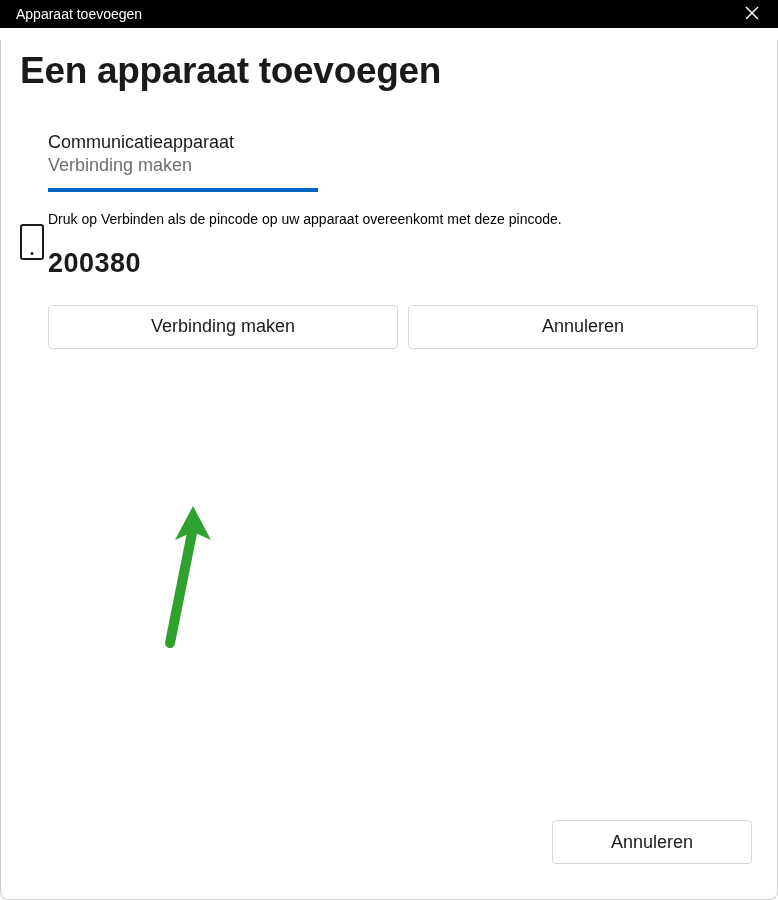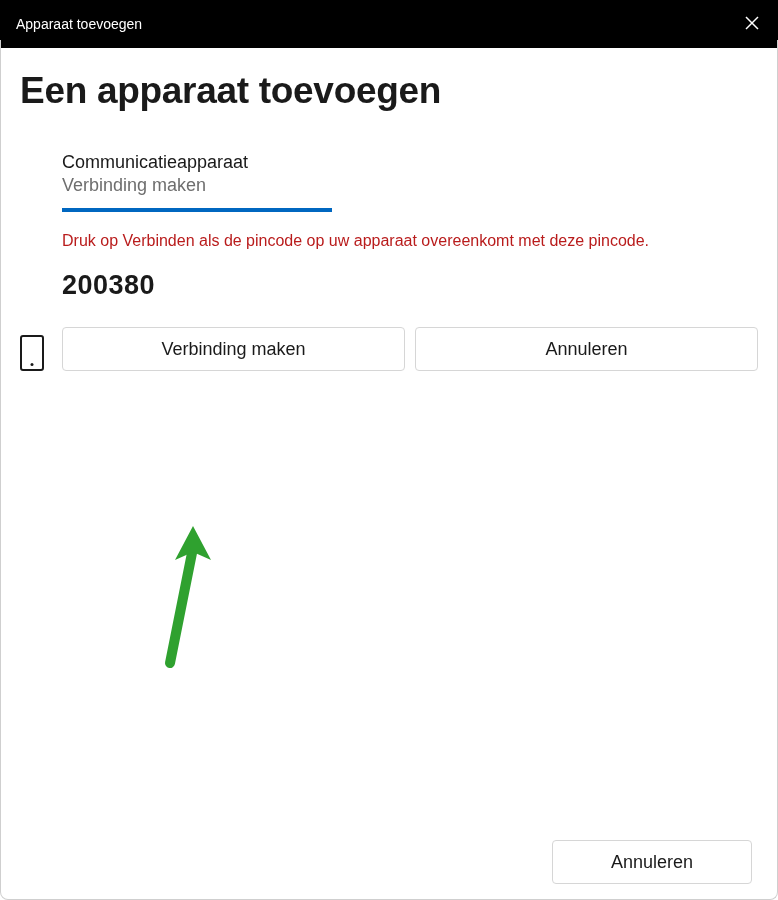--- a/index.html
+++ b/index.html
@@ -11,21 +11,21 @@
       width: 778px;
       height: 900px;
       font-family: 'Segoe UI', Tahoma, Geneva, Verdana, sans-serif;
       background: #ffffff;
       overflow: hidden;
       position: relative;
     }
     .titlebar {
       background: #000000;
       color: #ffffff;
-      height: 48px;
+      height: 28px;
       display: flex;
       align-items: center;
       justify-content: space-between;
       padding: 0 16px;
       font-size: 14px;
       font-weight: 400;
     }
     .titlebar-text {
       font-size: 14px;
     }
@@ -56,22 +56,22 @@
       letter-spacing: -0.3px;
     }
     .subtitle {
       font-size: 18px;
       color: #1a1a1a;
       line-height: 1.4;
       margin-bottom: 34px;
     }
     .device-row {
       display: flex;
-      align-items: flex-end;
-      gap: 18px;
+      align-items: center;
+      gap: 4px;
       margin-top: 40px;
     }
     .device-icon-wrap {
       padding-top: 4px;
     }
     .device-icon {
       width: 24px;
       height: 36px;
       border: 2px solid #1a1a1a;
       border-radius: 3px;
@@ -101,22 +101,22 @@
       color: #6e6e6e;
       margin-top: 2px;
     }
     .progress-bar {
       width: 270px;
       height: 4px;
       background: #0067c0;
       margin-top: 12px;
     }
     .pin-instruction {
-      font-size: 16px;
-      color: #b91c1c;
+      font-size: 14px;
+      color: #000000;
       line-height: 1.4;
       margin-top: 18px;
     }
     .pin-code {
       font-size: 27px;
       font-weight: 600;
       color: #1a1a1a;
       margin-top: 18px;
       letter-spacing: 0.5px;
     }

